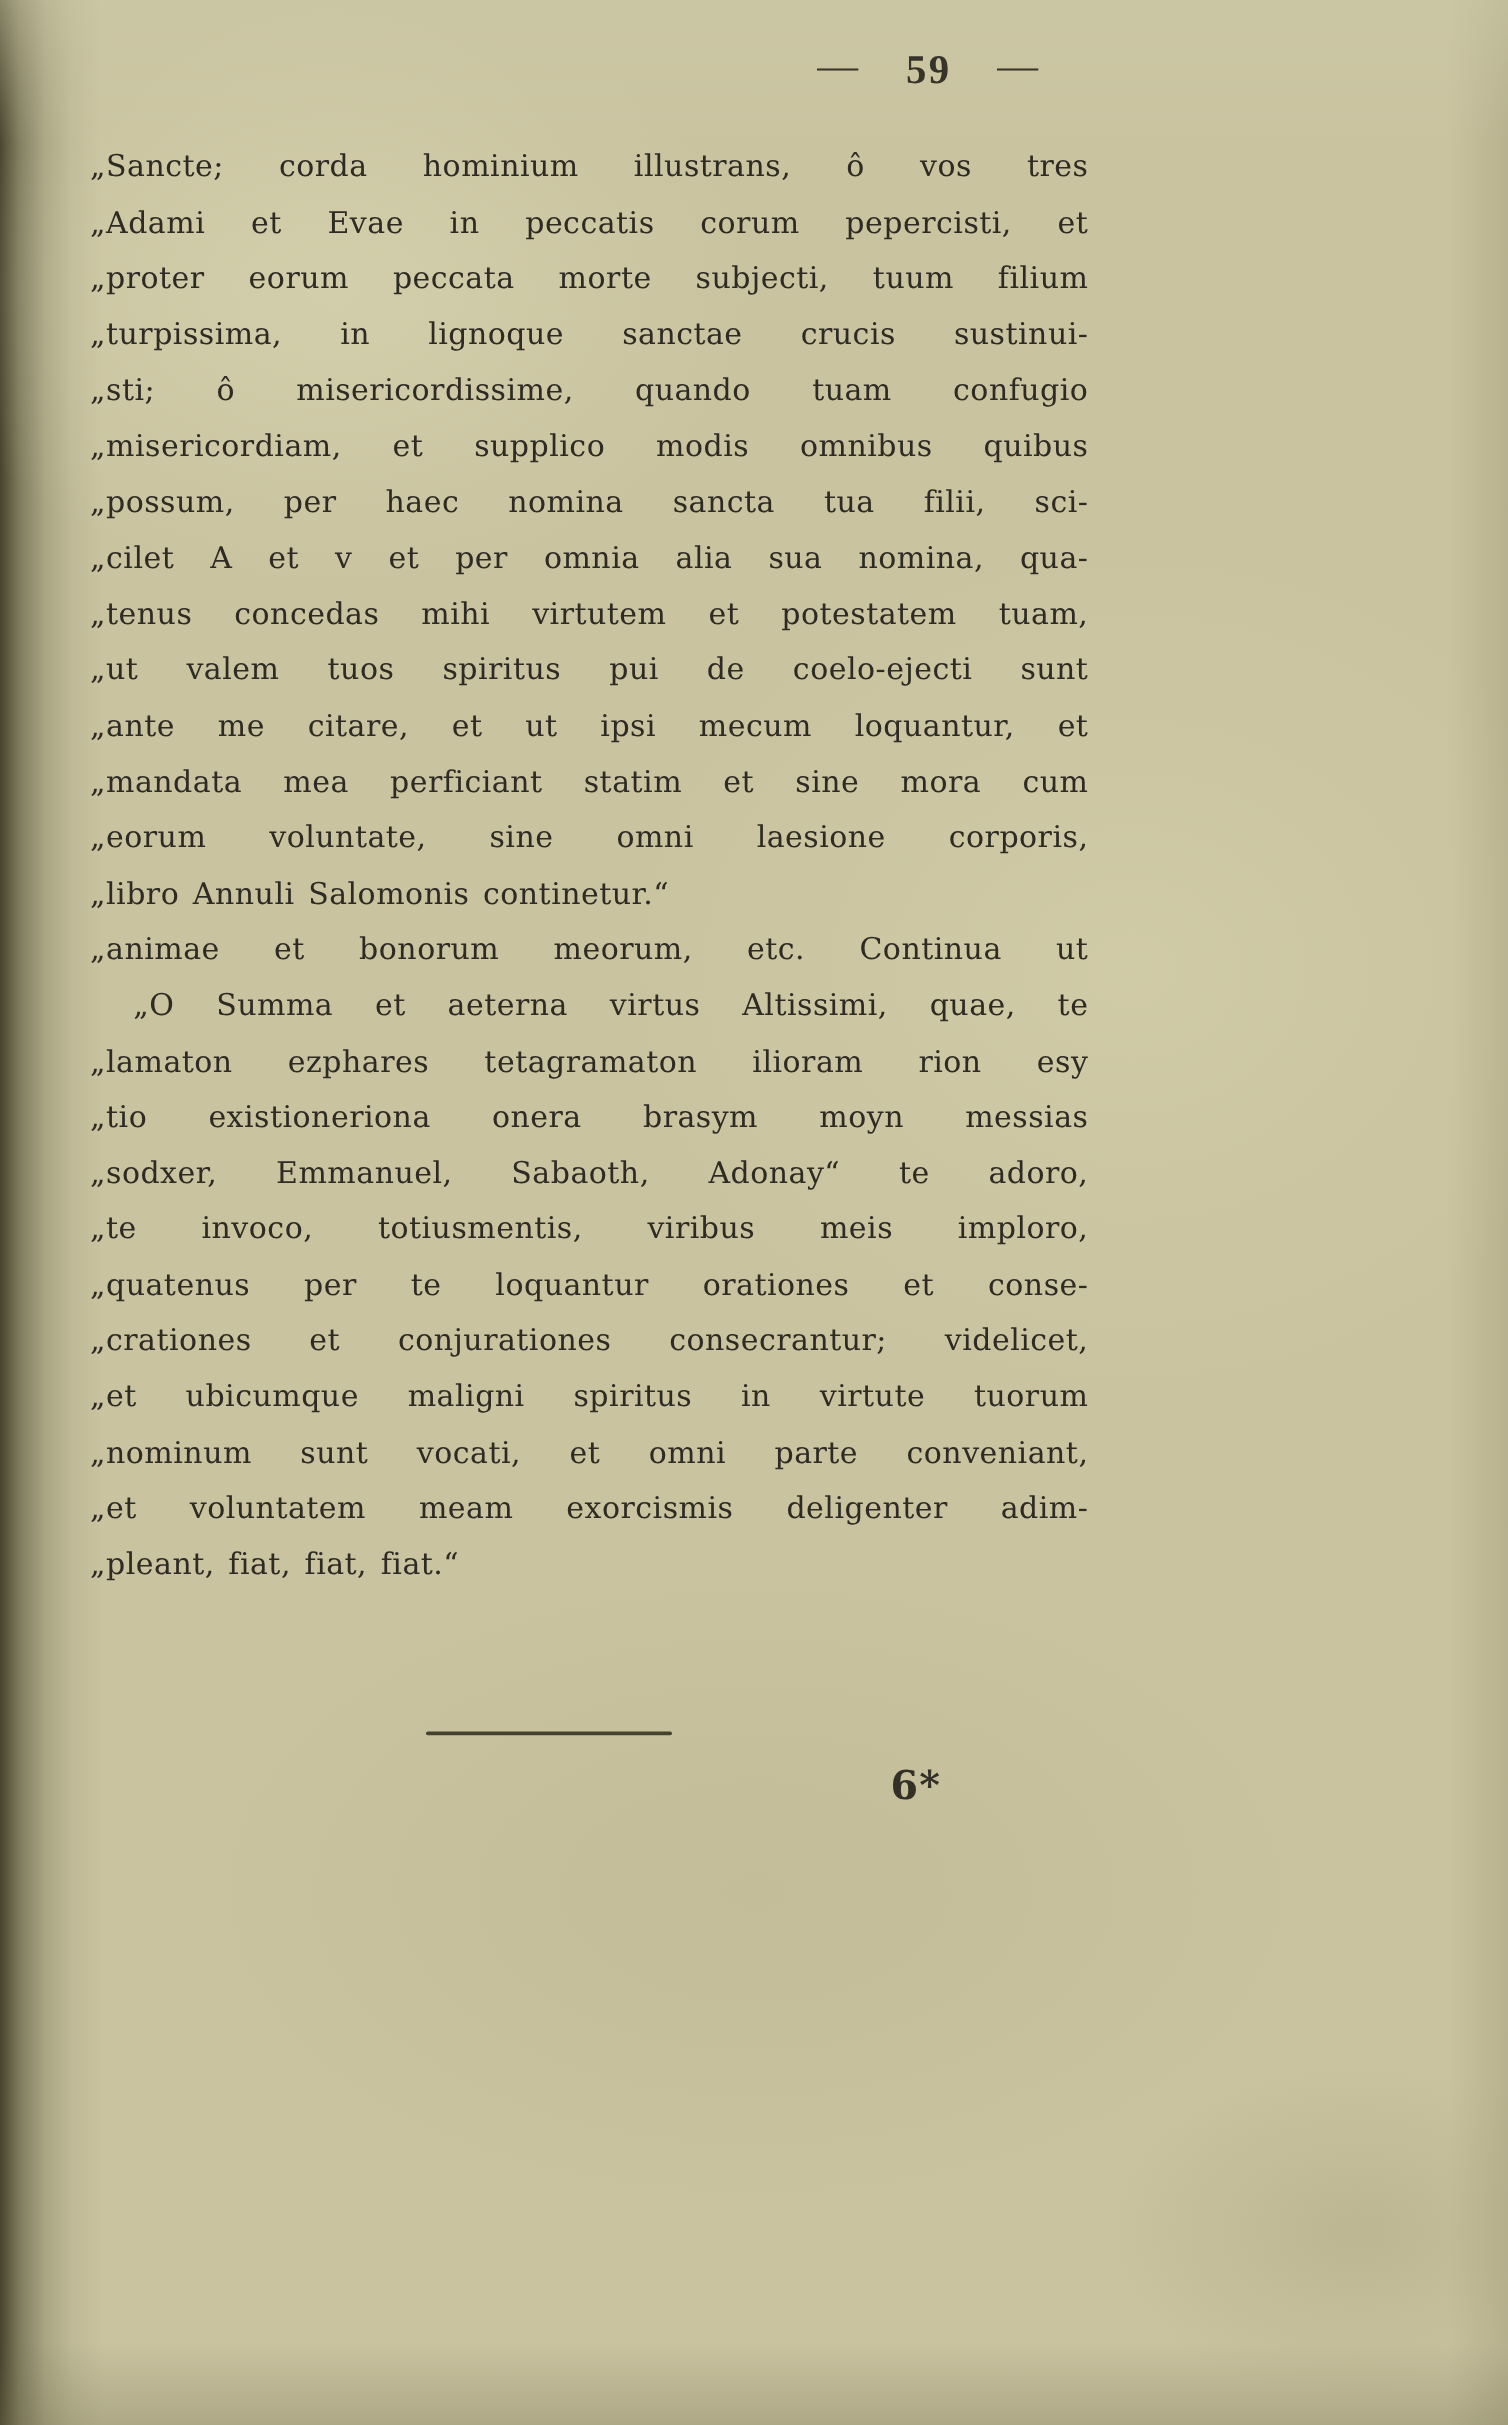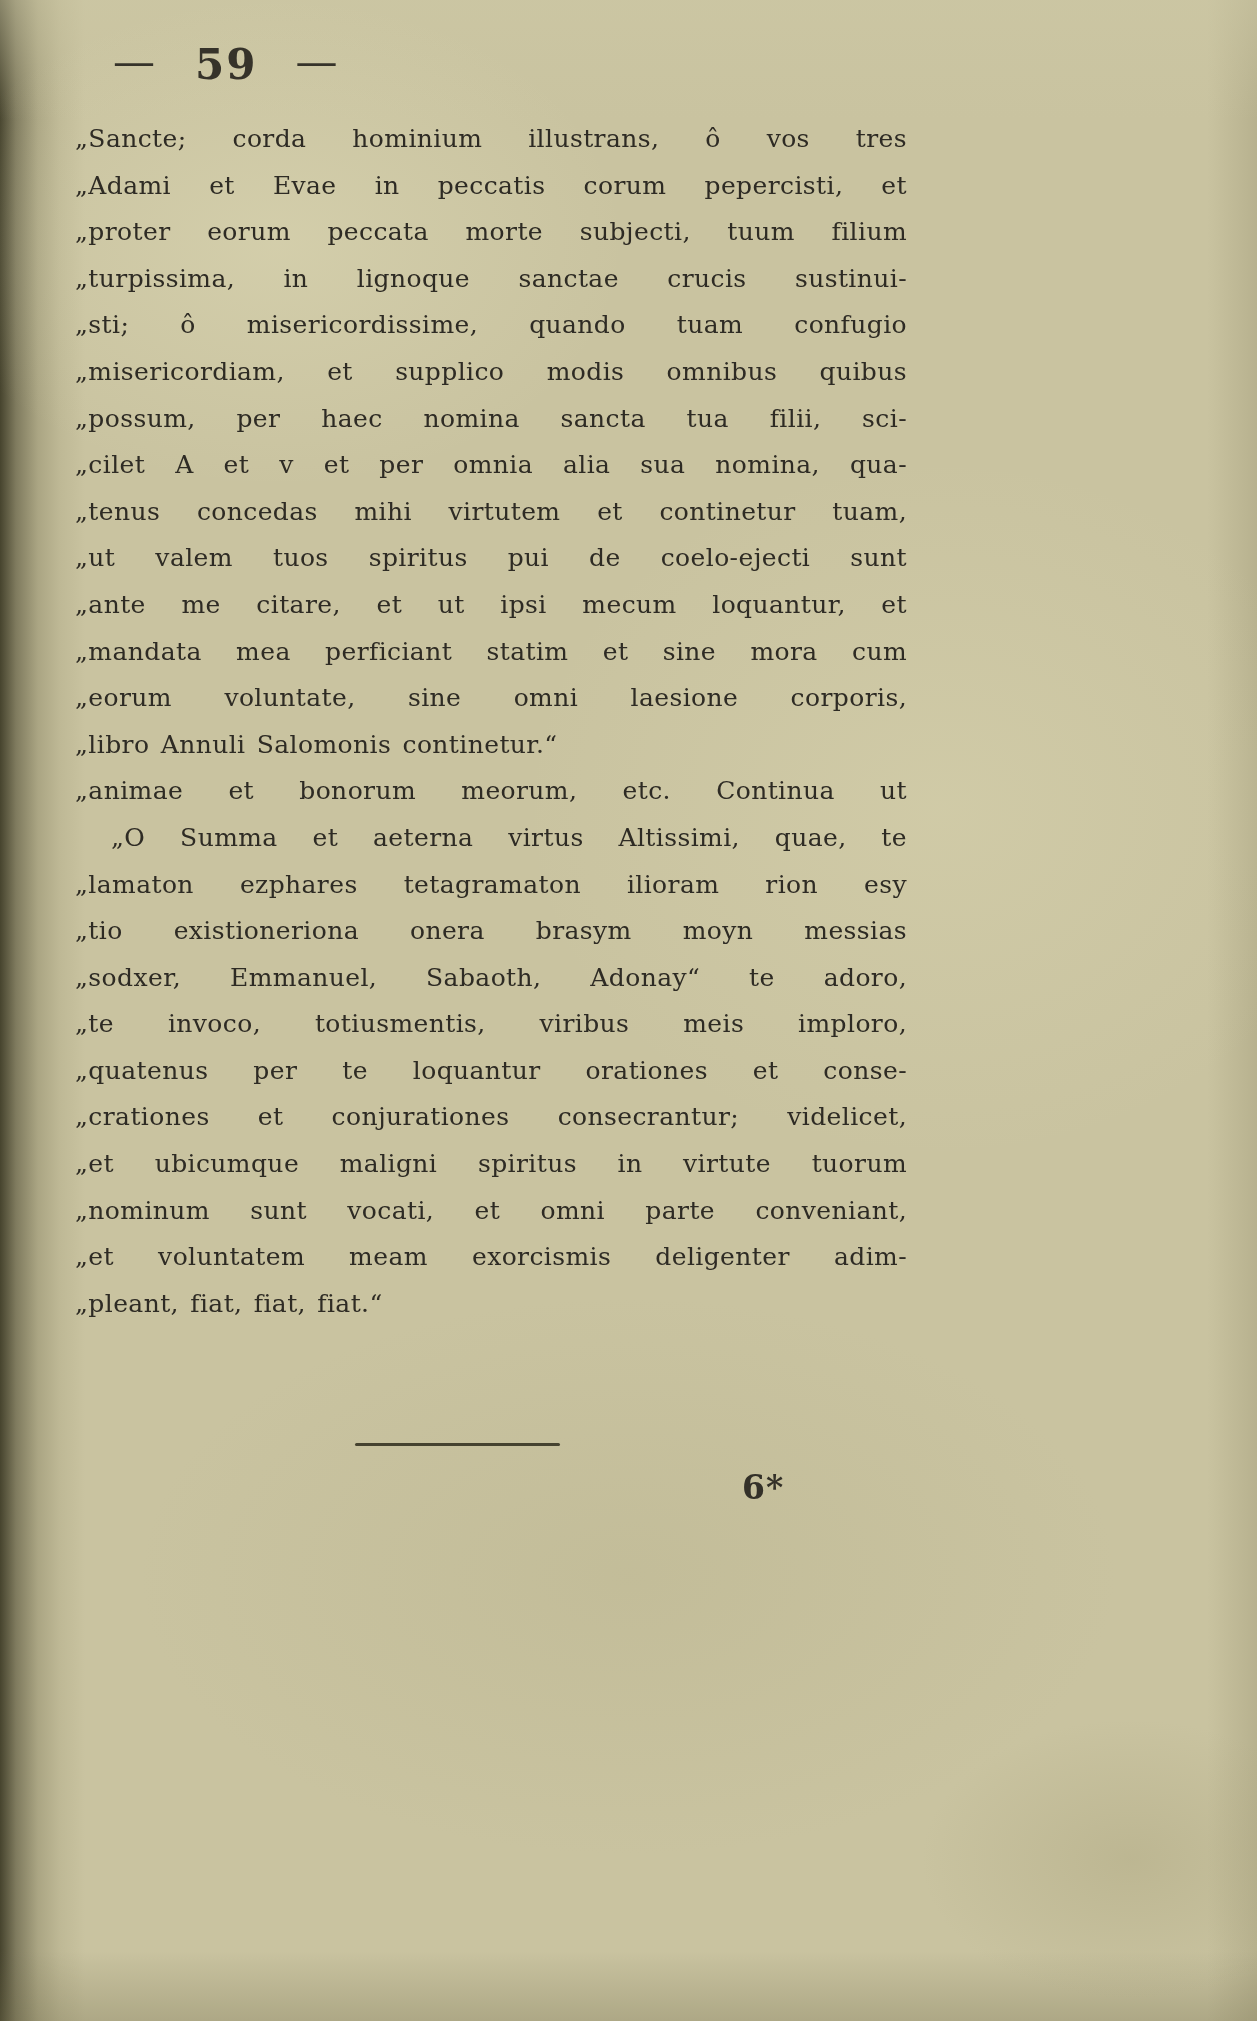--- a/index.html
+++ b/index.html
@@ -24,25 +24,26 @@
       linear-gradient(0deg, rgba(110,105,72,0.30) 0%, rgba(110,105,72,0) 70px),
       linear-gradient(90deg, rgba(52,50,30,0.88) 0px, rgba(66,63,40,0.55) 16px, rgba(100,96,64,0.30) 38px, rgba(130,125,90,0.15) 60px, rgba(130,125,90,0) 85px),
       linear-gradient(270deg, rgba(120,114,80,0.22) 0px, rgba(120,114,80,0) 50px);
     color: #2f2c25;
   }
   .page-header {
     position: absolute;
     top: 40px;
     left: 75px;
     width: 830px;
-    text-align: left;
-    font-size: 42px;
+    text-align: right;
+    font-size: 34px;
     font-weight: bold;
     letter-spacing: 2px;
     color: #36332a;
+    font-family: Liberation Serif, serif;
   }
   .page-header .dash {
     display: inline-block;
     margin: 0 38px;
     font-weight: normal;
     transform: translateY(-3px);
   }
   .text-block {
     position: absolute;
     top: 116px;
@@ -95,21 +96,21 @@
 
   <div class="text-block">
       <div class="line">„Sancte; corda hominium illustrans, ô vos tres</div>
       <div class="line">„Adami et Evae in peccatis corum pepercisti, et</div>
       <div class="line">„proter eorum peccata morte subjecti, tuum filium</div>
       <div class="line">„turpissima, in lignoque sanctae crucis sustinui-</div>
       <div class="line">„sti; ô misericordissime, quando tuam confugio</div>
       <div class="line">„misericordiam, et supplico modis omnibus quibus</div>
       <div class="line">„possum, per haec nomina sancta tua filii, sci-</div>
       <div class="line">„cilet A et v et per omnia alia sua nomina, qua-</div>
-      <div class="line">„tenus concedas mihi virtutem et continetur tuam,</div>
+      <div class="line">„tenus concedas mihi virtutem et potestatem tuam,</div>
       <div class="line">„ut valem tuos spiritus pui de coelo-ejecti sunt</div>
       <div class="line">„ante me citare, et ut ipsi mecum loquantur, et</div>
       <div class="line">„mandata mea perficiant statim et sine mora cum</div>
       <div class="line">„eorum voluntate, sine omni laesione corporis,</div>
       <div class="line last">„libro Annuli Salomonis continetur.“</div>
       <div class="line">„animae et bonorum meorum, etc. Continua ut</div>
       <div class="line indent">„O Summa et aeterna virtus Altissimi, quae, te</div>
       <div class="line">„lamaton ezphares tetagramaton ilioram rion esy</div>
       <div class="line">„tio existioneriona onera brasym moyn messias</div>
       <div class="line">„sodxer, Emmanuel, Sabaoth, Adonay“ te adoro,</div>

